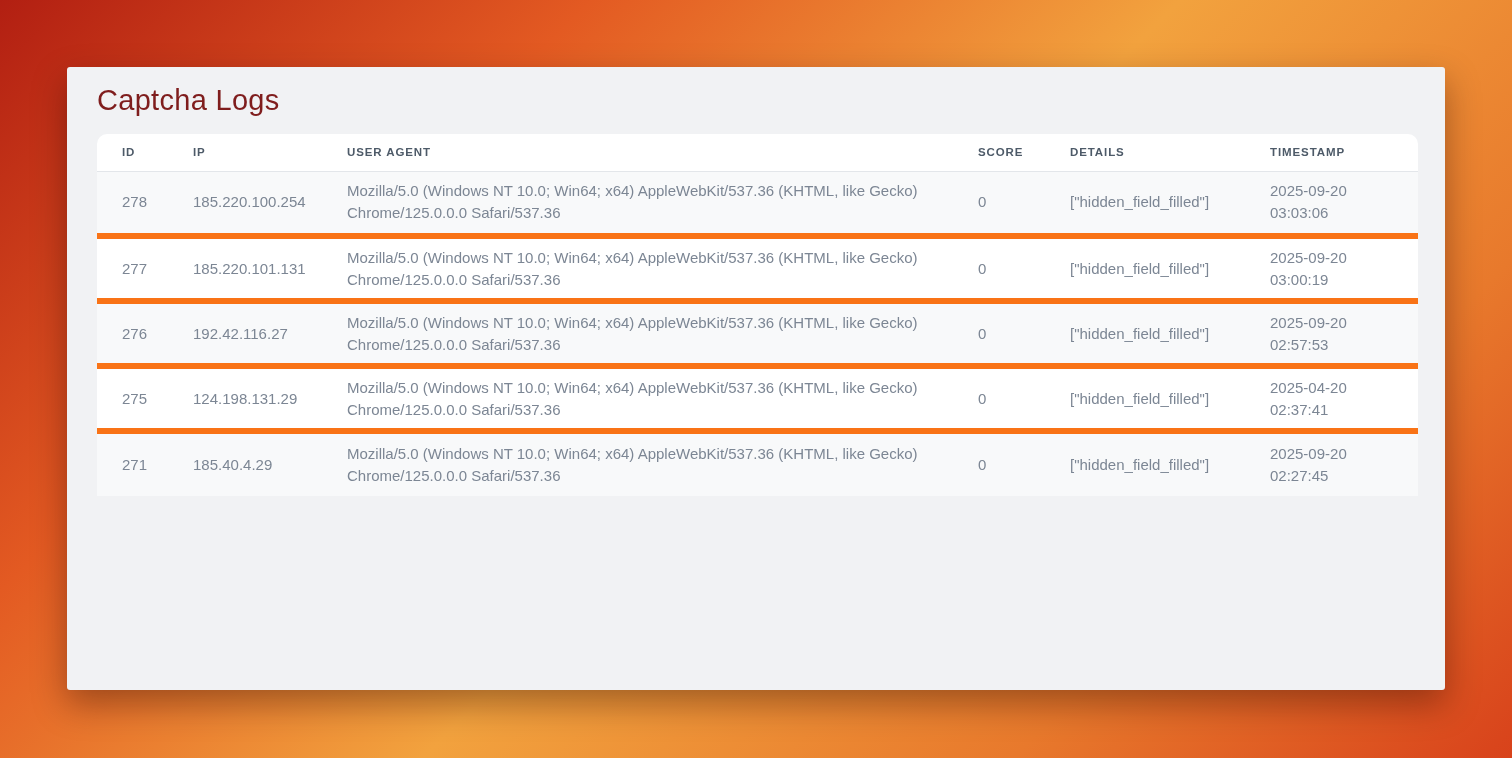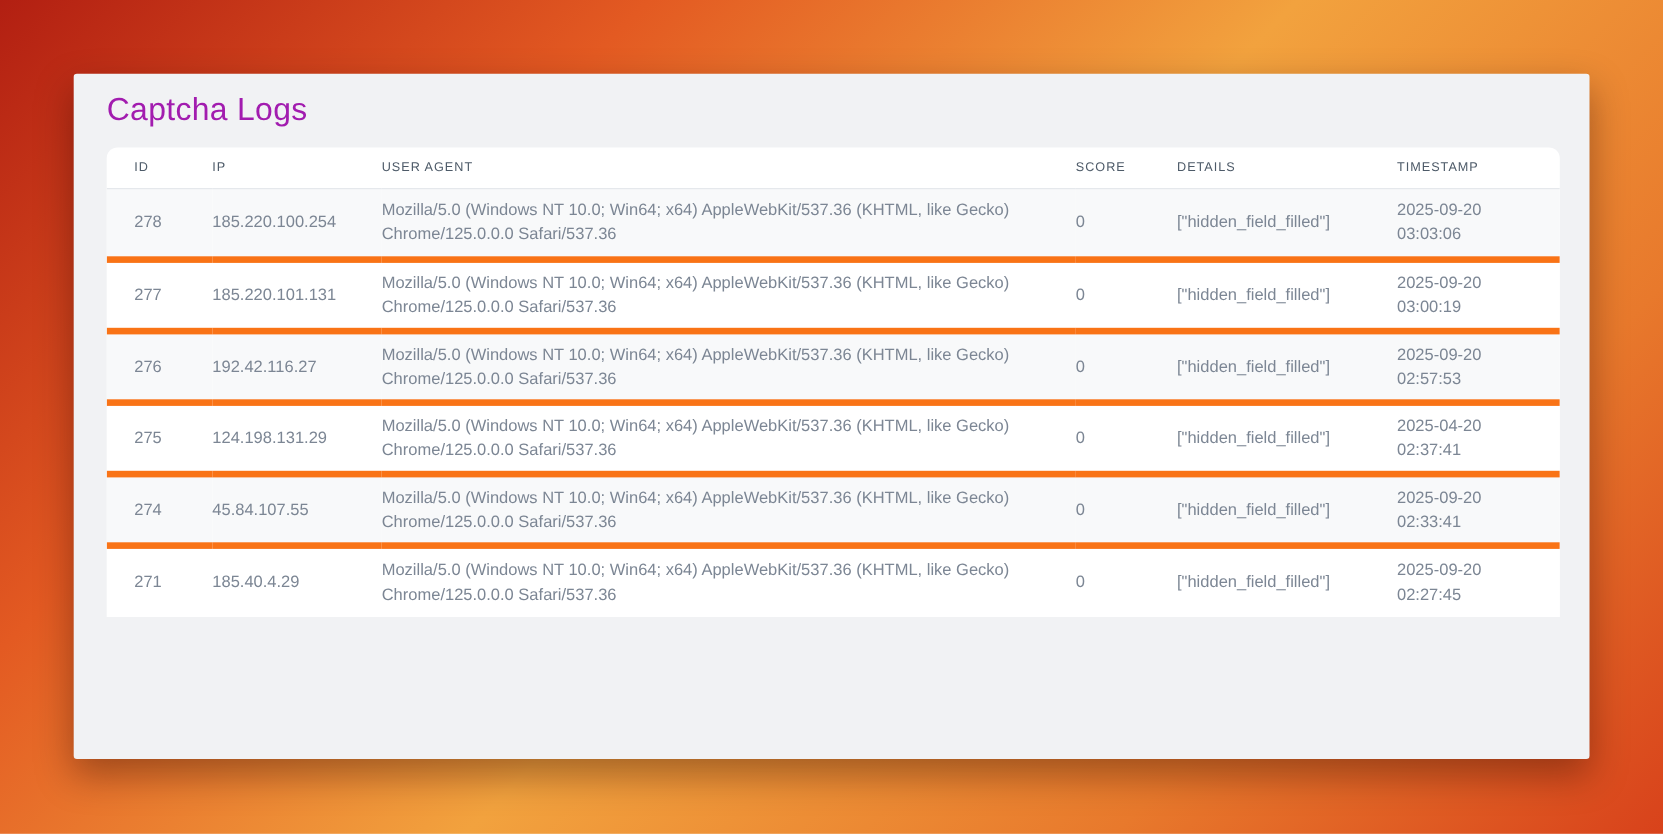--- a/index.html
+++ b/index.html
@@ -15,21 +15,21 @@
     width: 1378px; height: 623px;
     background: #f1f2f4;
     border-radius: 3px;
     box-shadow: 0 14px 34px rgba(40, 5, 0, 0.38);
     padding: 15px 27px 0 30px;
     overflow: hidden;
   }
   .page-title {
     font-size: 29px;
     font-weight: 500;
-    color: #a21caf;
+    color: #7f1d1d;
     letter-spacing: 0.3px;
     margin: 2px 0 0 0;
   }
   .table-wrap {
     margin-top: 17px;
     background: #ffffff;
     border-radius: 10px 10px 0 0;
     overflow: hidden;
   }
   table {
@@ -41,21 +41,21 @@
   col.c-ip        { width: 154px; }
   col.c-ua        { width: 631px; }
   col.c-score     { width: 92px; }
   col.c-details   { width: 200px; }
   col.c-timestamp { width: 148px; }
   thead th {
     height: 37px;
     text-align: left;
     vertical-align: middle;
     font-size: 11.5px;
-    font-weight: 400;
+    font-weight: 700;
     letter-spacing: 0.9px;
     color: #4d5a68;
     border-bottom: 1px solid #e3e6ea;
     padding: 0;
     text-transform: uppercase;
   }
   tbody td {
     height: 65px;
     vertical-align: middle;
     font-size: 15px;
@@ -122,28 +122,20 @@
           </tr>
           <tr>
             <td>275</td>
             <td>124.198.131.29</td>
             <td class="ua-cell">Mozilla/5.0 (Windows NT 10.0; Win64; x64) AppleWebKit/537.36 (KHTML, like Gecko) Chrome/125.0.0.0 Safari/537.36</td>
             <td>0</td>
             <td>["hidden_field_filled"]</td>
             <td class="ts-cell">2025-04-20 02:37:41</td>
           </tr>
           <tr>
-            <td>274</td>
-            <td>45.84.107.55</td>
-            <td class="ua-cell">Mozilla/5.0 (Windows NT 10.0; Win64; x64) AppleWebKit/537.36 (KHTML, like Gecko) Chrome/125.0.0.0 Safari/537.36</td>
-            <td>0</td>
-            <td>["hidden_field_filled"]</td>
-            <td class="ts-cell">2025-09-20 02:33:41</td>
-          </tr>
-          <tr>
             <td>271</td>
             <td>185.40.4.29</td>
             <td class="ua-cell">Mozilla/5.0 (Windows NT 10.0; Win64; x64) AppleWebKit/537.36 (KHTML, like Gecko) Chrome/125.0.0.0 Safari/537.36</td>
             <td>0</td>
             <td>["hidden_field_filled"]</td>
             <td class="ts-cell">2025-09-20 02:27:45</td>
           </tr>
         </tbody>
     </table>
   </div>

